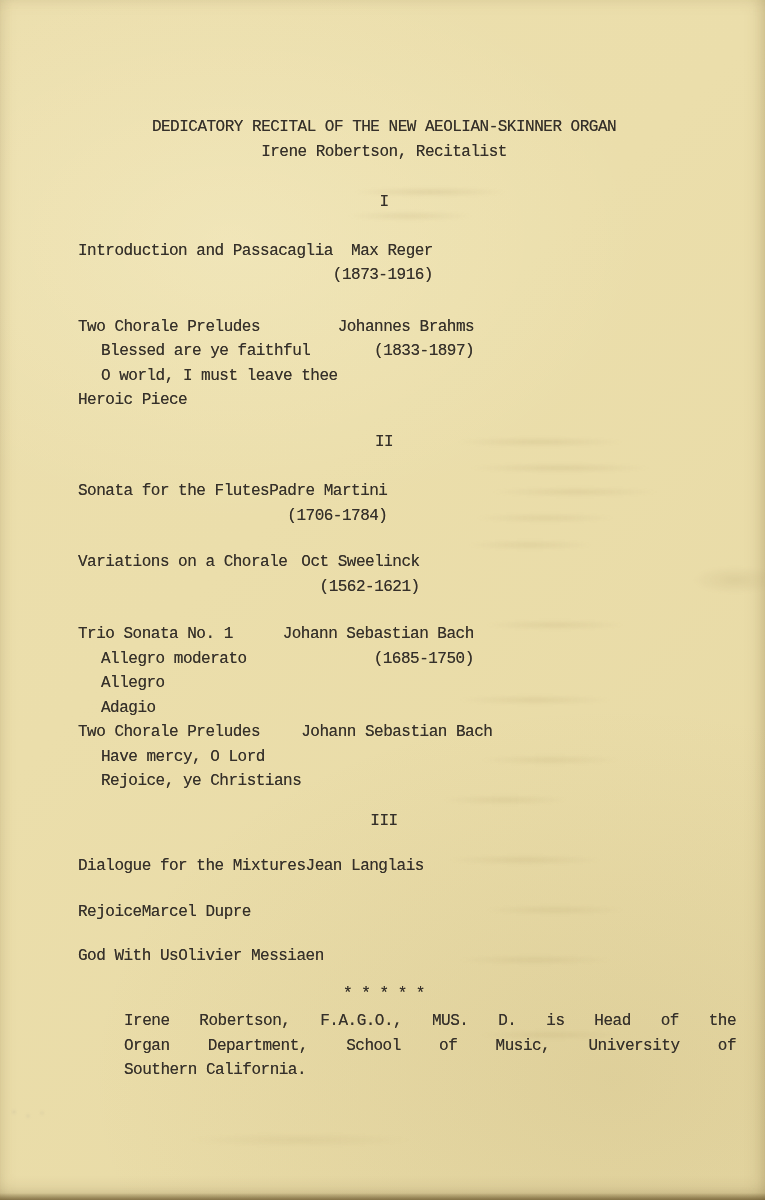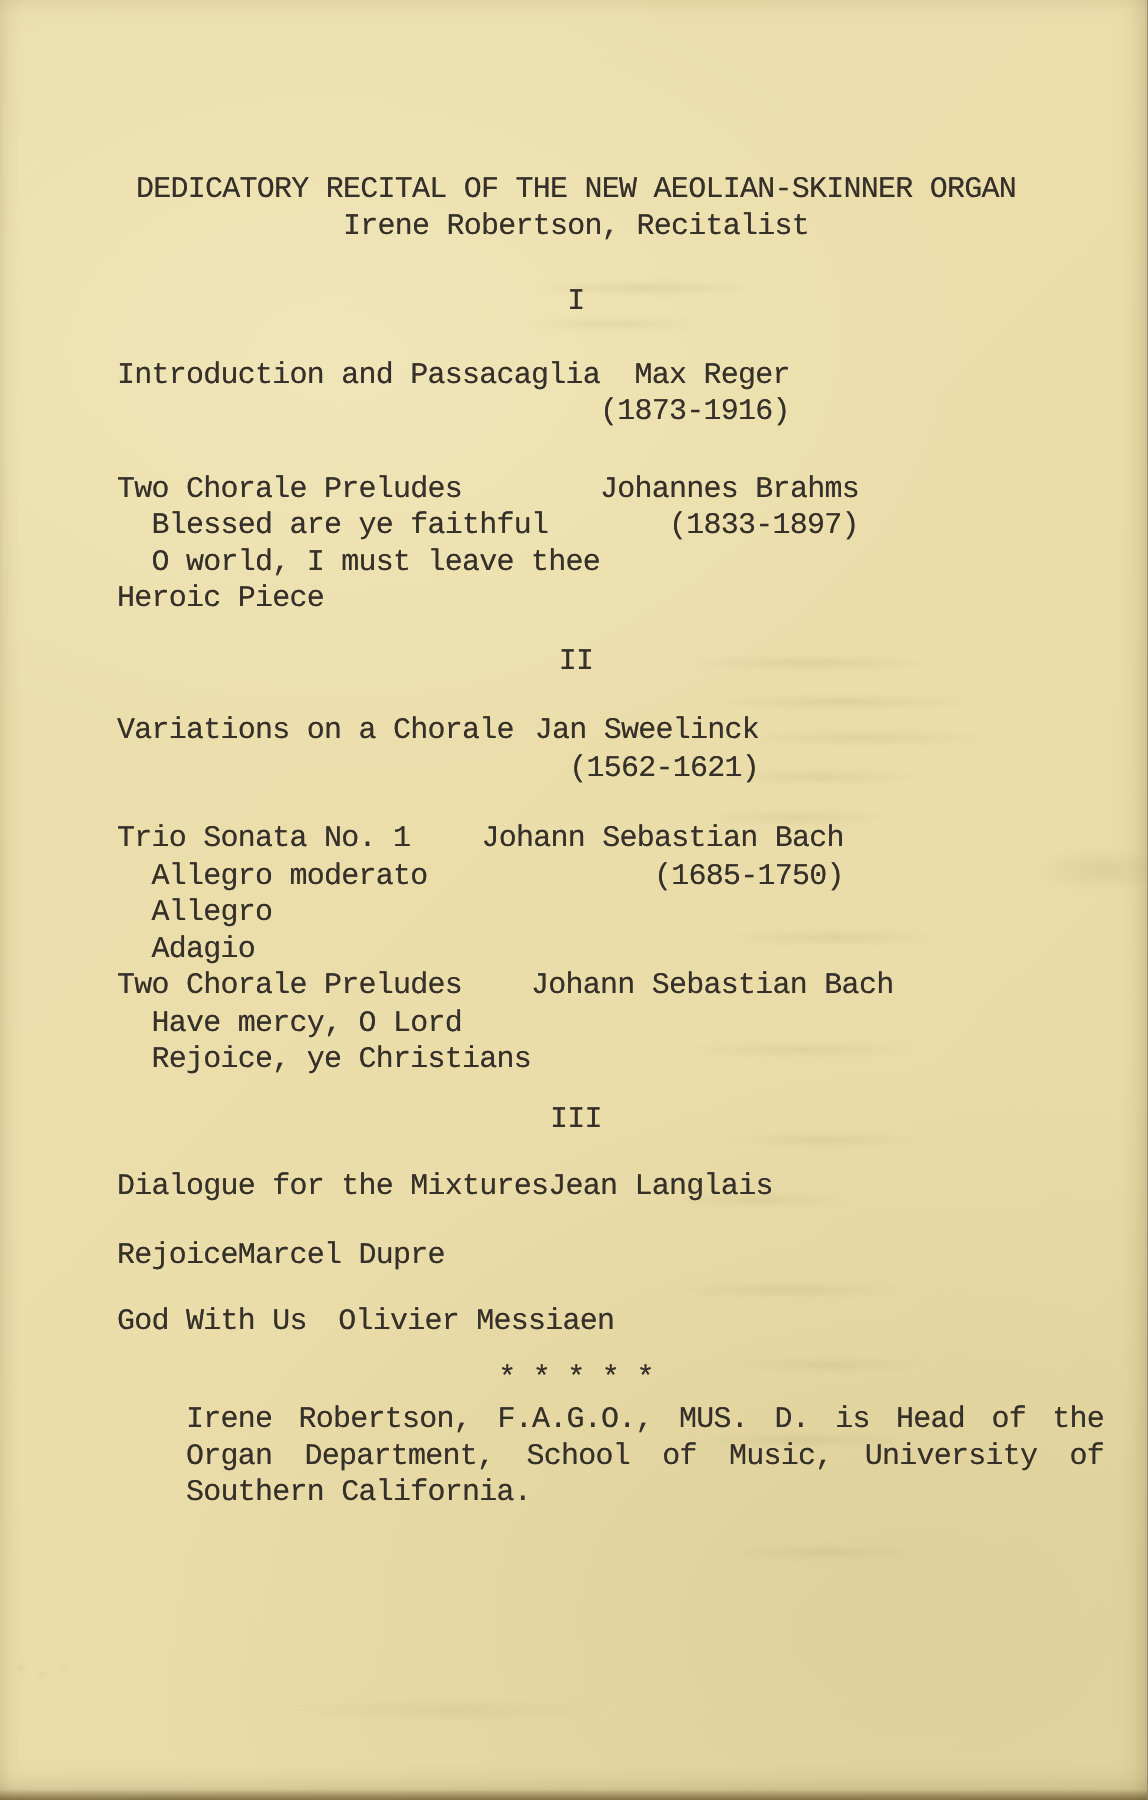--- a/index.html
+++ b/index.html
@@ -45,33 +45,33 @@
       radial-gradient(ellipse 100px 7px at 550px 1035px,rgba(140,115,60,.10), transparent 70%),
       radial-gradient(ellipse 160px 10px at 300px 1140px,rgba(140,115,60,.08), transparent 70%),
       radial-gradient(circle 2px at 14px 1112px, rgba(100,100,130,.5), transparent 65%),
       radial-gradient(circle 2px at 28px 1116px, rgba(100,100,130,.4), transparent 65%),
       radial-gradient(circle 2px at 42px 1113px, rgba(100,100,130,.35), transparent 65%),
       radial-gradient(ellipse 60px 20px at 735px 580px, rgba(120,95,45,.10), transparent 70%);
   }
   .content{
     position:relative;
     padding:115px 75px 0 78px; 
-    font-size:20px;line-height:24.5px;letter-spacing:-0.5px;
+    font-size:16px;line-height:24.5px;letter-spacing:-0.5px;
     text-shadow:0 0 0.4px rgba(45,40,30,.65);
   }
   .program-header{text-align:center;}
   .section-heading{text-align:center;}
   .entry{display:flex;justify-content:flex-start;align-items:flex-start;}
   .composer{text-align:right;}
   .movement{padding-left:23px;}
   .separator{text-align:center;}
   .foot-line.justify{text-align:justify;text-align-last:justify;}
   .footer{width:612px;margin-left:46px;}
   .g0{margin-top:0;}   .g3{margin-top:3px;}  .g13{margin-top:13px;}
-  .g15{margin-top:15px;}.g17{margin-top:17px;}.g20{margin-top:20px;gap:21px;}
+  .g15{margin-top:15px;}.g17{margin-top:17px;}.g20{margin-top:20px;}
   .g21{margin-top:21px;}.g22{margin-top:22px;gap:14px;}.g23{margin-top:23px;gap:36px;}
   .g24{margin-top:24px;}.g25{margin-top:25px;}.g26{margin-top:26px;}
   .g27{margin-top:27px;}
 </style>
 </head>
 <body>
 
 <div class="paper">
   <div class="texture"></div>
   <div class="content">
@@ -106,27 +106,36 @@
     </div>
 
     <div class="entry g0">
       <div class="work">
         <div>Heroic Piece</div>
       </div>
     </div>
 
     <div class="section-heading g17">II</div>
 
+    <div class="entry g25">
+      <div class="work">
+        <div>Sonata for the Flutes</div>
+      </div>
+      <div class="composer">
+        <div>Padre Martini</div>
+        <div>(1706-1784)</div>
+      </div>
+    </div>
 
     <div class="entry g22">
       <div class="work">
         <div>Variations on a Chorale</div>
       </div>
       <div class="composer">
-        <div>Jan Sweelinck</div>
+        <div>Oct Sweelinck</div>
         <div>(1562-1621)</div>
       </div>
     </div>
 
     <div class="entry g23">
       <div class="work">
         <div>Trio Sonata No. 1</div>
         <div class="movement">Allegro moderato</div>
         <div class="movement">Allegro</div>
         <div class="movement">Adagio</div>

